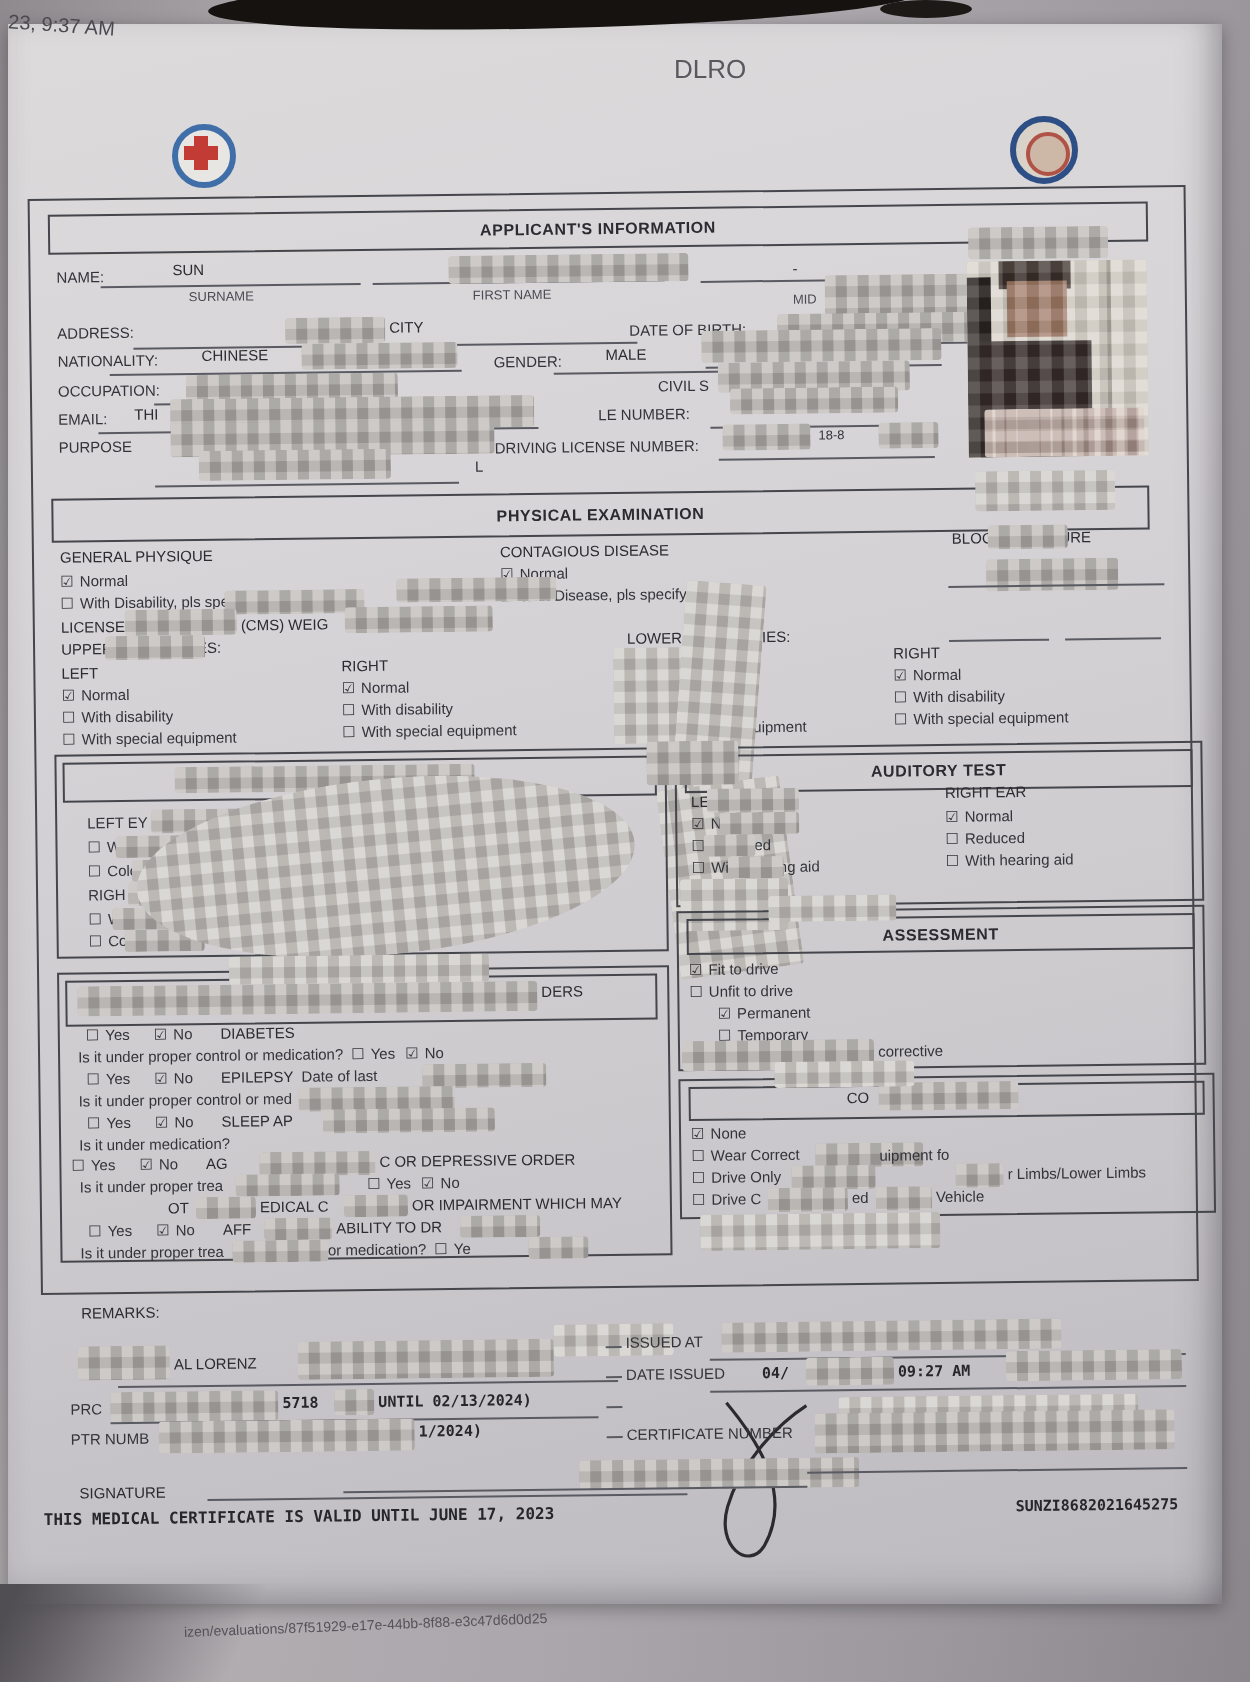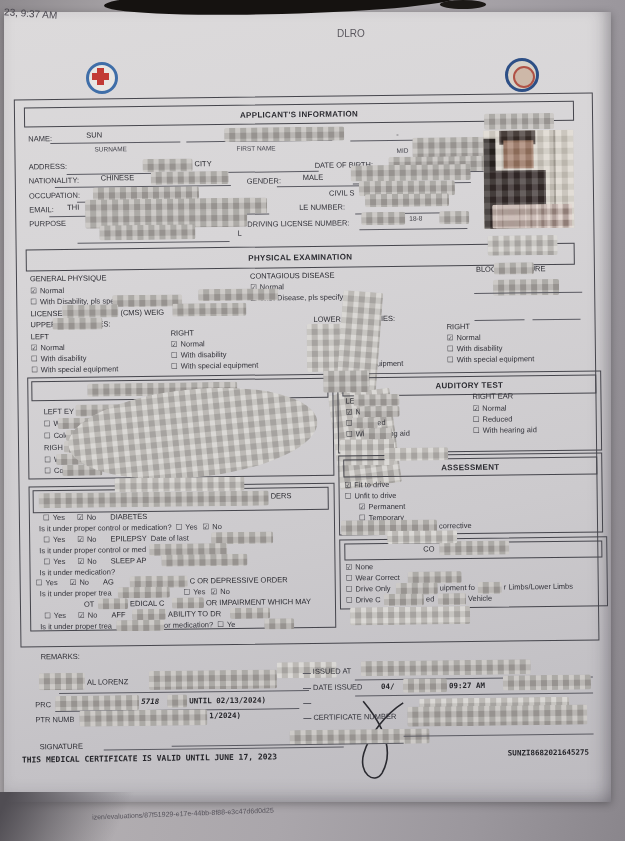--- a/index.html
+++ b/index.html
@@ -27,21 +27,21 @@
   .svgp{position:absolute;}
 </style>
 </head>
 <body>
 
 <div id="shot">
   <div id="paper"></div>
   <div class="lg" style="left:104px;top:-12px;width:355px;height:26px;background:#151210;transform:rotate(-1.5deg);"></div>
   <div class="lg" style="left:440px;top:0px;width:46px;height:9px;background:#1c1916;"></div>
   <div class="t" style="left:4px;top:8px;font-size:10px;color:#4b4850;transform:rotate(4deg);">23, 9:37 AM</div>
-  <div class="t" style="left:337px;top:28px;font-size:10px;color:#5a575e;">DLRO</div>
+  <div class="t" style="left:337px;top:28px;font-size:13px;color:#5a575e;">DLRO</div>
 
   <div class="lg" style="left:86px;top:62px;width:26px;height:26px;border:3px solid #3f6ea8;background:#e8e6e2;">
     <div style="position:absolute;left:8px;top:3px;width:7px;height:17px;background:#c23b35;"></div>
     <div style="position:absolute;left:3px;top:8px;width:17px;height:7px;background:#c23b35;"></div>
   </div>
   <div class="lg" style="left:505px;top:58px;width:28px;height:28px;border:3px solid #2d4f86;background:#d8d2c8;">
     <div class="lg" style="left:5px;top:5px;width:18px;height:18px;border:2px solid #b05246;background:#cdb8a8;"></div>
   </div>
 
   <div id="form">
@@ -215,21 +215,21 @@
     <div class="bx" style="left:320px;top:448px;width:266px;height:68px;"></div>
     <div class="bx" style="left:325px;top:452px;width:256px;height:15px;"></div>
     <div class="t b" style="left:404px;top:455px;">CO</div>
     <div class="px" style="left:420px;top:451px;width:70px;height:14px;"></div>
     <div class="px px2" style="left:368px;top:440px;width:70px;height:13px;"></div>
     <div class="t" style="left:326px;top:472px;"><span class="g">☑</span><span>None</span></div>
     <div class="t" style="left:326px;top:483px;"><span class="g">☐</span><span>Wear Correct</span></div>
     <div class="px" style="left:388px;top:481px;width:54px;height:12px;"></div>
     <div class="t" style="left:326px;top:494px;"><span class="g">☐</span><span>Drive Only</span></div>
     <div class="px" style="left:376px;top:492px;width:42px;height:12px;"></div>
-    <div class="t" style="left:420px;top:494px;">uipment fo</div>
+    <div class="t" style="left:420px;top:484px;">uipment fo</div>
     <div class="px" style="left:458px;top:492px;width:24px;height:12px;"></div>
     <div class="t" style="left:484px;top:494px;">r Limbs/Lower Limbs</div>
     <div class="t" style="left:326px;top:505px;"><span class="g">☐</span><span>Drive C</span></div>
     <div class="px" style="left:364px;top:503px;width:40px;height:12px;"></div>
     <div class="t" style="left:406px;top:505px;">ed</div>
     <div class="px" style="left:418px;top:503px;width:28px;height:12px;"></div>
     <div class="t" style="left:448px;top:505px;">Vehicle</div>
     <div class="px px2" style="left:330px;top:516px;width:120px;height:18px;"></div>
 
     <div class="bx" style="left:10px;top:391px;width:304px;height:143px;"></div>
@@ -266,21 +266,21 @@
     <div class="px" style="left:244px;top:526px;width:30px;height:11px;"></div>
 
     <div class="t b" style="left:20px;top:558px;">REMARKS:</div>
     <div class="px" style="left:18px;top:578px;width:46px;height:17px;"></div>
     <div class="t b" style="left:66px;top:584px;">AL LORENZ</div>
     <div class="px" style="left:128px;top:577px;width:128px;height:19px;"></div>
     <div class="px px2" style="left:256px;top:570px;width:60px;height:16px;"></div>
     <div class="ln" style="left:38px;top:598px;width:250px;"></div>
     <div class="t" style="left:14px;top:606px;">PRC</div>
     <div class="px" style="left:34px;top:601px;width:84px;height:15px;"></div>
-    <div class="t m" style="left:120px;top:604px;font-style:italic;">5718</div>
+    <div class="t m" style="left:120px;top:604px;">5718</div>
     <div class="px" style="left:146px;top:601px;width:20px;height:13px;"></div>
     <div class="t m" style="left:168px;top:604px;">UNTIL 02/13/2024)</div>
     <div class="ln" style="left:34px;top:616px;width:244px;"></div>
     <div class="t" style="left:14px;top:621px;">PTR NUMB</div>
     <div class="px" style="left:58px;top:616px;width:128px;height:16px;"></div>
     <div class="t m" style="left:188px;top:619px;">1/2024)</div>
     <div class="t b" style="left:18px;top:648px;">SIGNATURE</div>
     <div class="ln" style="left:82px;top:655px;width:240px;"></div>
     <svg class="svgp" style="left:330px;top:606px;" width="56" height="84" viewBox="0 0 56 84">
         <path d="M12,4 C30,26 44,52 30,76 C22,88 6,76 12,56 C18,36 36,16 52,6" fill="none" stroke="#2a2a30" stroke-width="1.6"></path>

